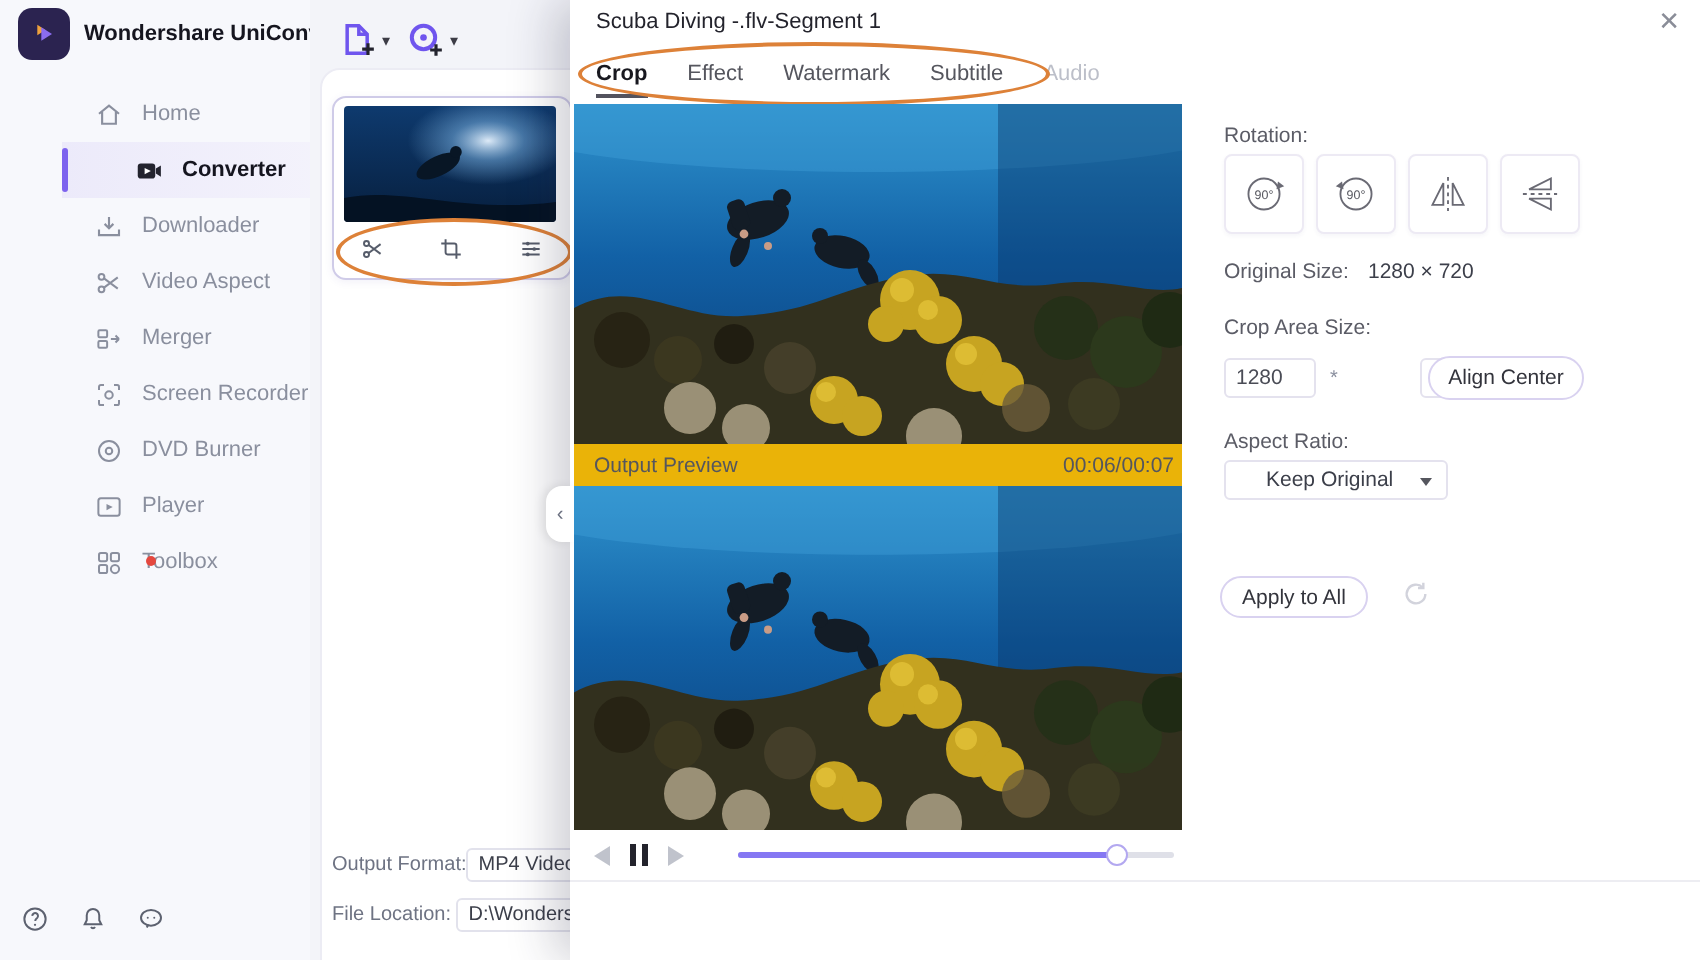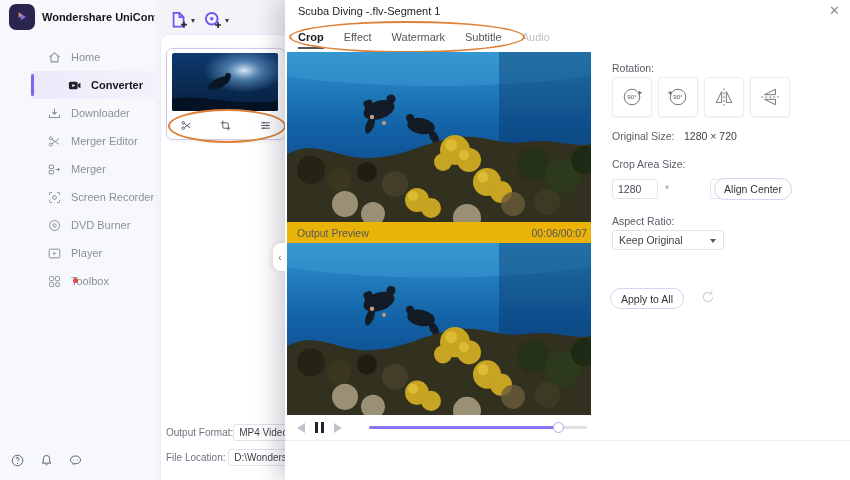--- a/index.html
+++ b/index.html
@@ -83,21 +83,21 @@
            display:flex;align-items:center;justify-content:center;cursor:pointer;box-shadow:0 1px 2px rgba(60,50,120,.05);}
   .rot-btn svg{width:28px;height:28px;}
   .size-val{position:absolute;font-size:10.5px;color:#3c3f4a;white-space:nowrap;}
   .crop-in{position:absolute;top:179px;width:46px;height:20px;border:1px solid #e4e2ee;border-radius:3px;
            font-size:10.5px;color:#4a4c56;padding:0 5px;box-sizing:border-box;font-family:"Liberation Sans",sans-serif;background:#fff;}
   .star{position:absolute;left:380px;top:184px;font-size:10px;color:#8a8f9e;}
   .pill{position:absolute;background:#fff;border:1px solid #d9d2f0;border-radius:11px;font-size:10.5px;color:#33343c;
         display:flex;align-items:center;justify-content:center;cursor:pointer;box-sizing:border-box;text-align:right;}
   .align-center{left:429px;top:178px;width:78px;height:22px;}
   .dropdown{position:absolute;left:327px;top:230px;width:112px;height:20px;border:1px solid #e4e2ee;border-radius:3px;
-            background:#fff;font-size:10.5px;color:#3c3f4a;display:flex;align-items:center;padding-left:6px;box-sizing:border-box;cursor:pointer;}
+            background:#fff;font-size:10.5px;color:#3c3f4a;display:flex;align-items:center;padding-left:20px;box-sizing:border-box;cursor:pointer;}
   .dropdown::after{content:"";position:absolute;right:7px;top:8px;width:0;height:0;
                    border-left:3.5px solid transparent;border-right:3.5px solid transparent;border-top:4.5px solid #55565e;}
   .apply-all{left:325px;top:288px;width:74px;height:21px;}
   .refresh{position:absolute;left:415px;top:289px;color:#d2d3dc;}
   .refresh svg{width:16px;height:16px;}
   .hidden-defs{position:absolute;width:0;height:0;}
 </style>
 </head>
 <body>
 
@@ -207,21 +207,21 @@
         <span class="s-lb">Downloader</span>
       </div>
       <div class="s-item">
         <span class="s-ic">
           <svg viewBox="0 0 24 24" fill="none" stroke="currentColor" stroke-width="1.6">
               <circle cx="6" cy="7" r="2.3"></circle>
               <circle cx="6" cy="17" r="2.3"></circle>
               <path d="M8 8.3 19 16.5M8 15.7 19 7.5"></path>
             </svg>
         </span>
-        <span class="s-lb">Merger Editor</span>
+        <span class="s-lb">Video Aspect</span>
       </div>
       <div class="s-item">
         <span class="s-ic">
           <svg viewBox="0 0 24 24" fill="none" stroke="currentColor" stroke-width="1.6">
               <rect x="3.5" y="5" width="7" height="5.5" rx="1"></rect>
               <rect x="3.5" y="13.5" width="7" height="5.5" rx="1"></rect>
               <path d="M13.5 12h6.5m0 0-2.8-2.8M20 12l-2.8 2.8"></path>
             </svg>
         </span>
         <span class="s-lb">Merger</span>

